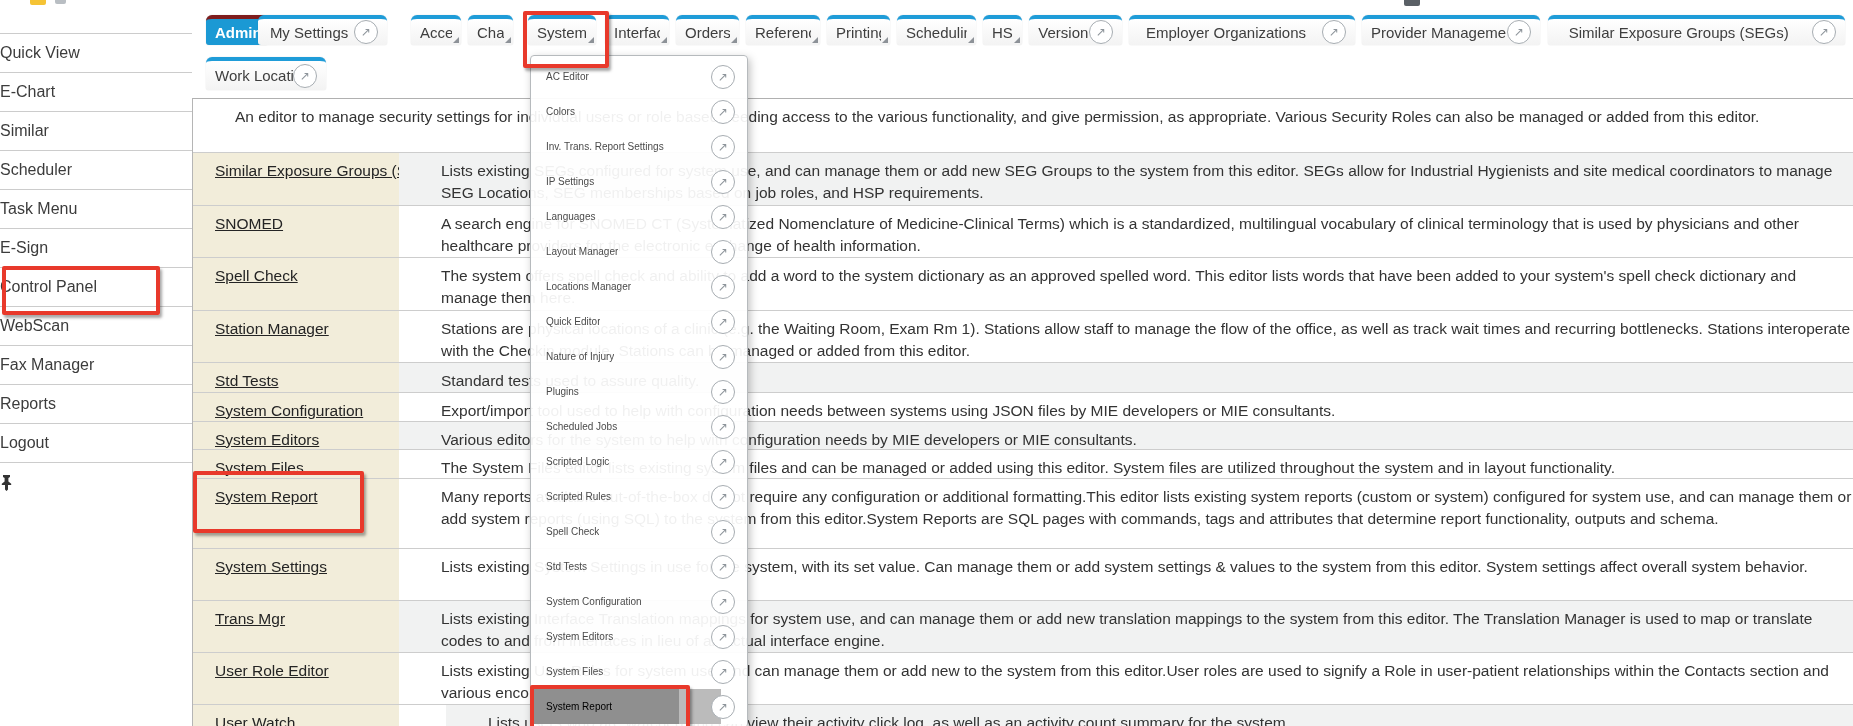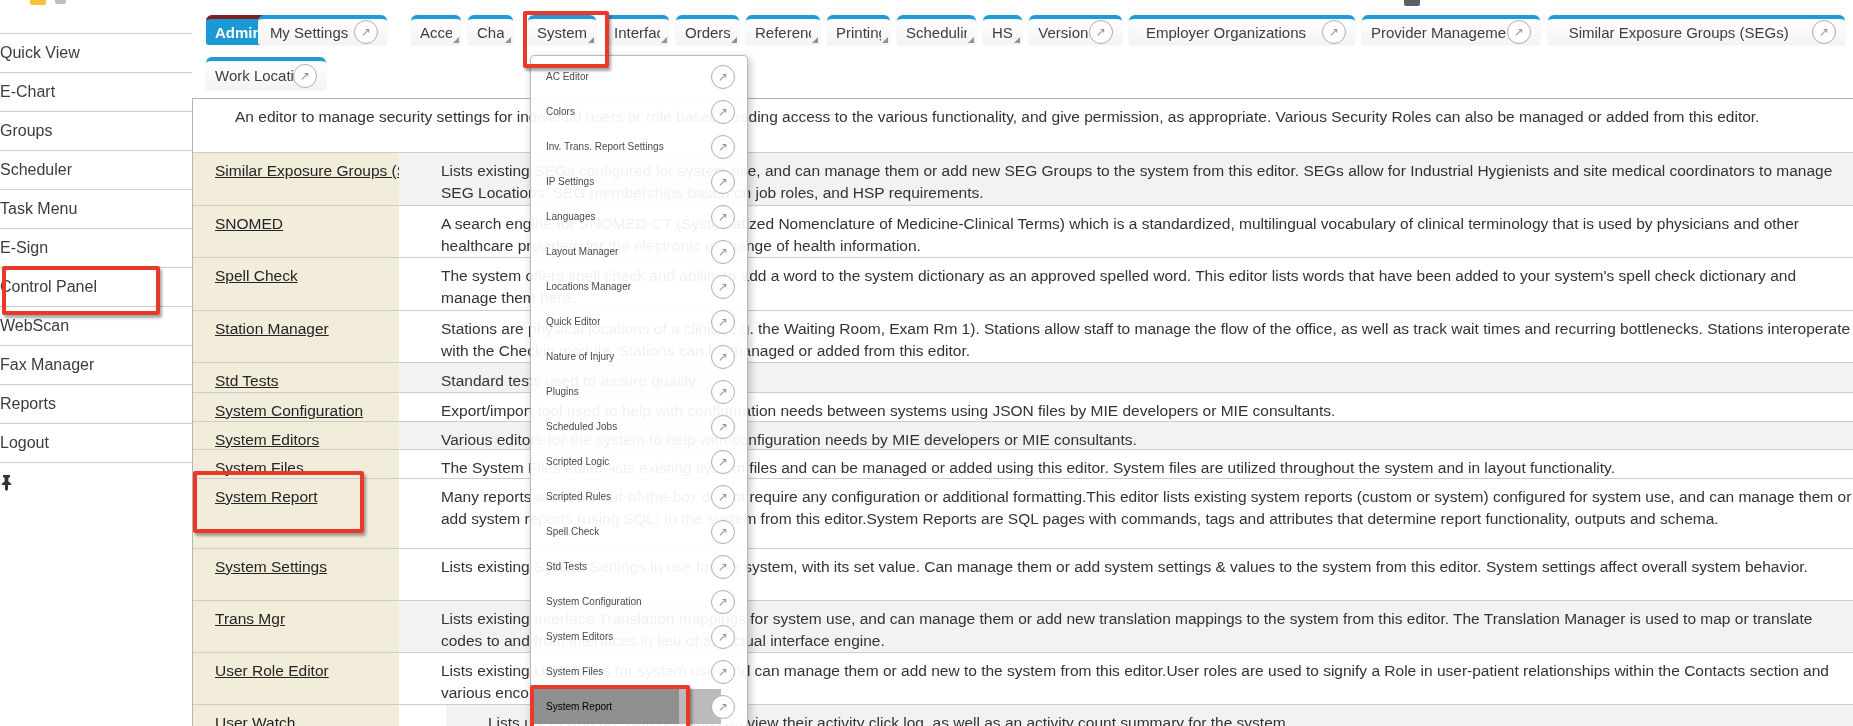--- a/index.html
+++ b/index.html
@@ -88,21 +88,21 @@
 
 <div id="screen">
 
   <div class="frag frag-yellow"></div>
   <div class="frag frag-gray"></div>
   <div class="frag frag-dark"></div>
 
   <div class="sidebar">
     <div class="side-item">Quick View</div>
     <div class="side-item">E-Chart</div>
-    <div class="side-item">Groups</div>
+    <div class="side-item">Similar</div>
     <div class="side-item">Scheduler</div>
     <div class="side-item">Task Menu</div>
     <div class="side-item">E-Sign</div>
     <div class="side-item">Control Panel</div>
     <div class="side-item">WebScan</div>
     <div class="side-item">Fax Manager</div>
     <div class="side-item">Reports</div>
     <div class="side-item">Logout</div>
     <div class="side-item pin-row">
       <span>

